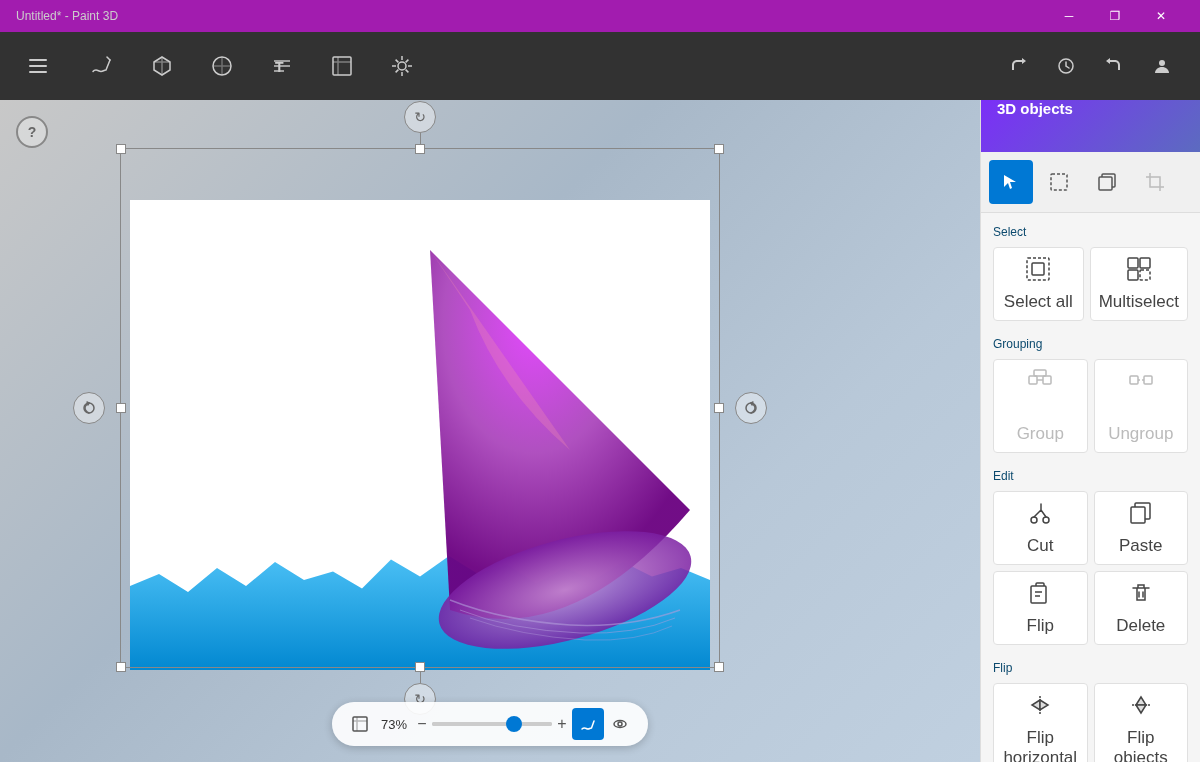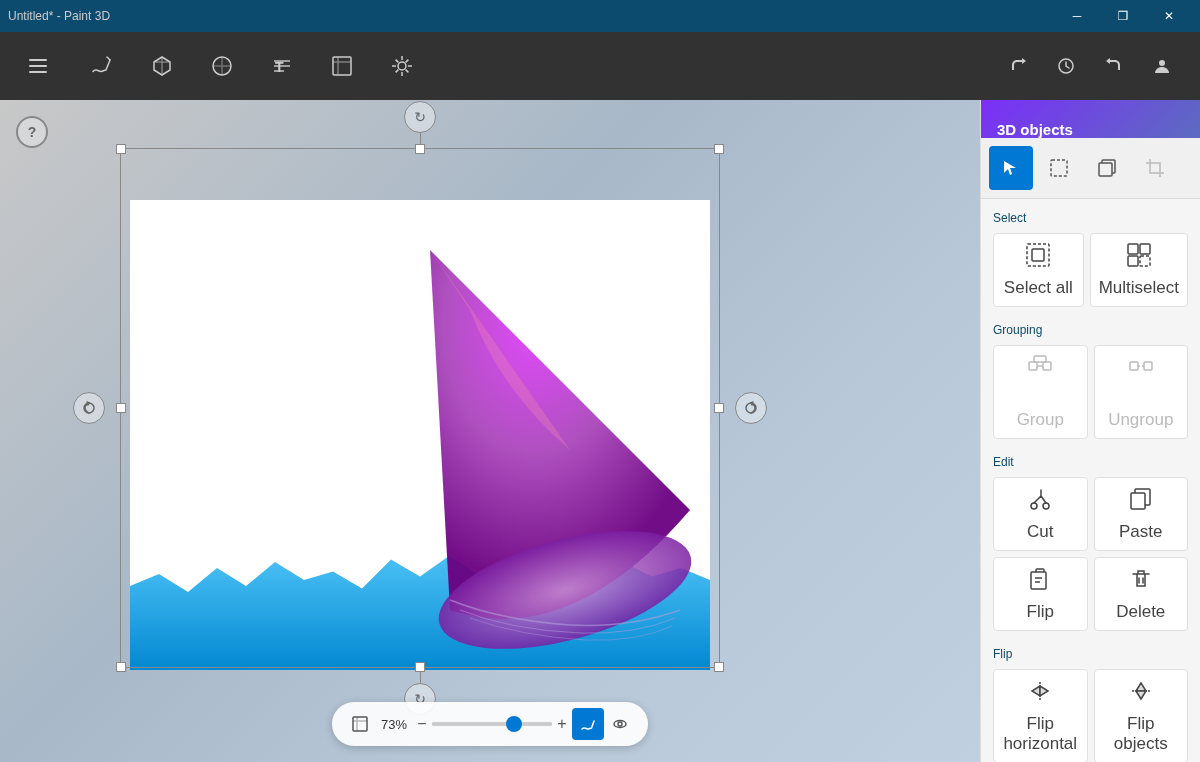--- a/index.html
+++ b/index.html
@@ -1,25 +1,25 @@
 <!DOCTYPE html>
 <html><head>
   <meta charset="utf-8">
   <style>
     * { margin: 0; padding: 0; box-sizing: border-box; }
     body { width: 1200px; height: 762px; overflow: hidden; font-family: 'Segoe UI', sans-serif; background: #2b2b2b; display: flex; flex-direction: column; }
 
     
     .titlebar {
       height: 32px;
-      background: #0c4a6e;
+      background: #a21caf;
       display: flex;
       align-items: center;
       justify-content: space-between;
-      padding: 0 8px;
+      padding: 0 16px;
       flex-shrink: 0;
     }
     .titlebar-controls {
       display: flex;
       gap: 0;
       margin-left: auto;
     }
     .titlebar-btn {
       width: 46px;
       height: 32px;
@@ -343,25 +343,25 @@
     
     .right-panel {
       width: 220px;
       background: #f5f5f5;
       display: flex;
       flex-direction: column;
       border-left: 1px solid #ddd;
       flex-shrink: 0;
     }
     .panel-header {
-      height: 38px;
+      height: 52px;
       background: #6200ea;
       background: linear-gradient(135deg, #7b2ff7 0%, #5c6bc0 100%);
       display: flex;
-      align-items: flex-end;
+      align-items: flex-start;
       padding: 0 16px;
       color: white;
       font-size: 15px;
       font-weight: 600;
       flex-shrink: 0;
     }
     .panel-tools {
       display: flex;
       padding: 8px;
       gap: 4px;

